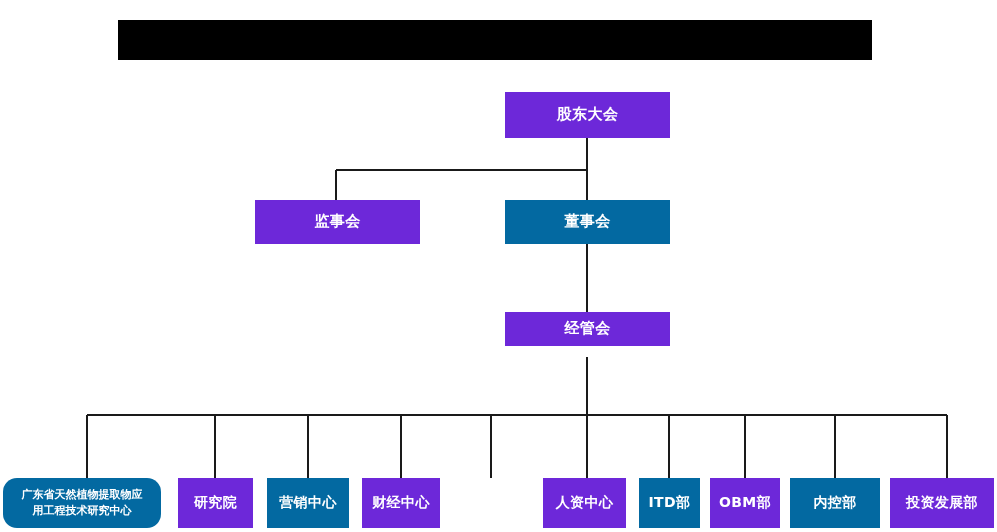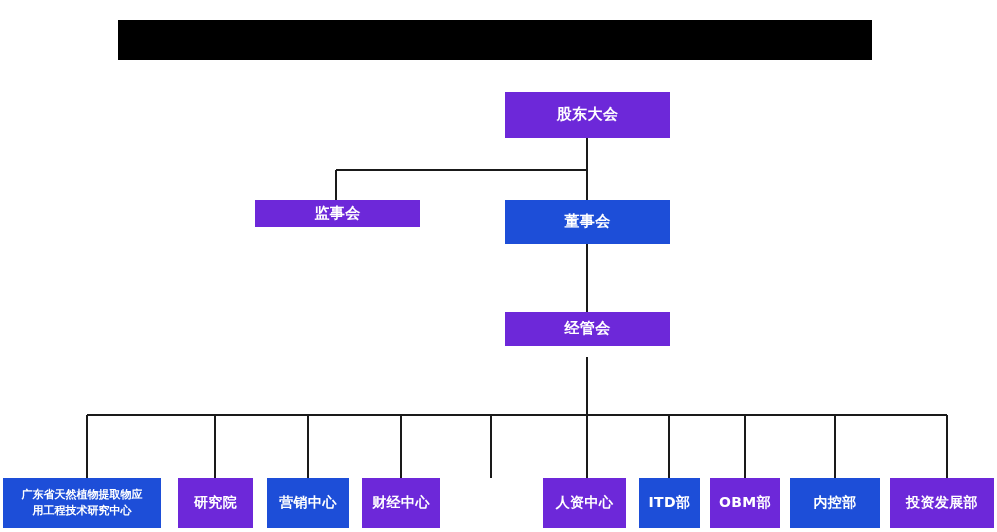--- a/index.html
+++ b/index.html
@@ -48,26 +48,26 @@
     align-items: center;
     justify-content: center;
     text-align: center;
     color: #ffffff;
     font-weight: bold;
     line-height: 1.28;
     letter-spacing: 0.4px;
     padding: 2px 4px;
   }
   .node.tone-dark  { background: #6d28d9; }
-  .node.tone-light { background: #1d4ed8; }
+  .node.tone-light { background: #0369a1; }
   .lvl1 { font-size: 15px; }
   .lvl2 { font-size: 15px; }
   .lvl3 { font-size: 15px; }
   .leaf { font-size: 14px; }
-  .leaf.small { font-size: 11px; line-height: 1.5; letter-spacing: 0px; }
+  .leaf.small { font-size: 11px; line-height: 1.5; letter-spacing: 0px; border-radius: 14px; }
 </style>
 </head>
 <body>
 
 <div id="canvas">
 
   <div class="title-bar">
     <span class="title-bar-text"></span>
   </div>
 
@@ -95,21 +95,21 @@
       <line x1="745" y1="415" x2="745" y2="478"></line>
       <line x1="835" y1="415" x2="835" y2="478"></line>
       <line x1="947" y1="415" x2="947" y2="478"></line>
     </g>
   </svg>
 
   <div class="node tone-dark lvl1" style="left:505px; top:92px; width:165px; height:46px;">
     <span>股东大会</span>
   </div>
 
-  <div class="node tone-dark lvl2" style="left:255px; top:200px; width:165px; height:27px;">
+  <div class="node tone-dark lvl2" style="left:255px; top:200px; width:165px; height:44px;">
     <span>监事会</span>
   </div>
   <div class="node tone-light lvl2" style="left:505px; top:200px; width:165px; height:44px;">
     <span>董事会</span>
   </div>
 
   <div class="node tone-dark lvl3" style="left:505px; top:312px; width:165px; height:34px;">
     <span>经管会</span>
   </div>
 

